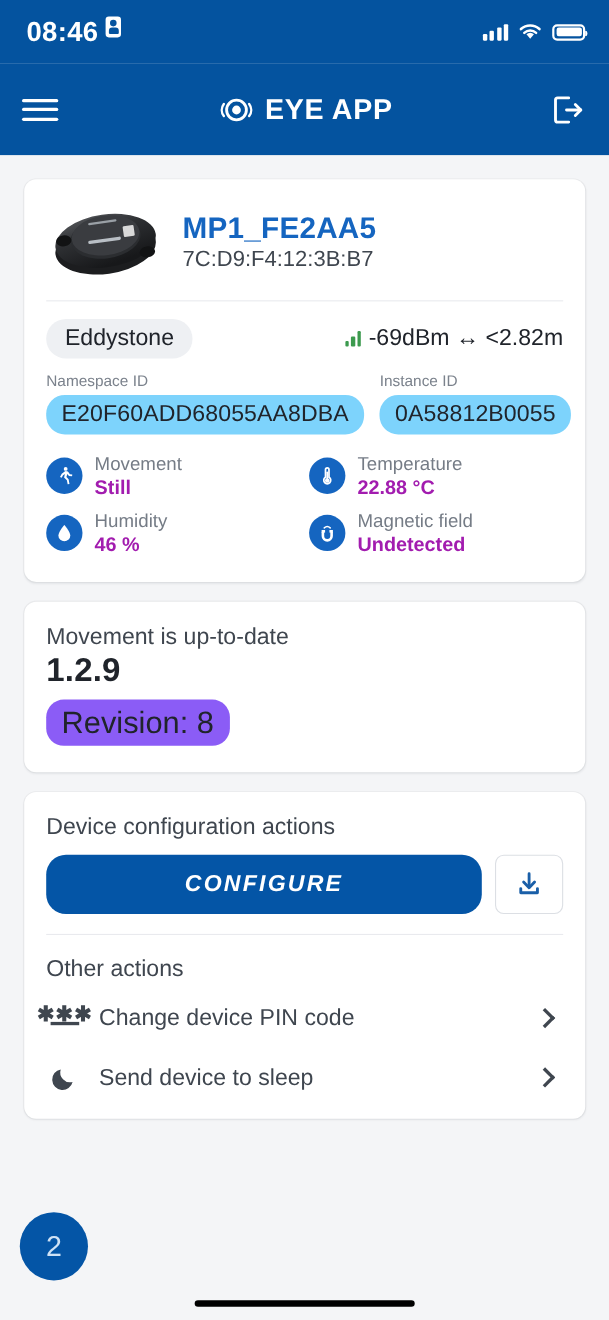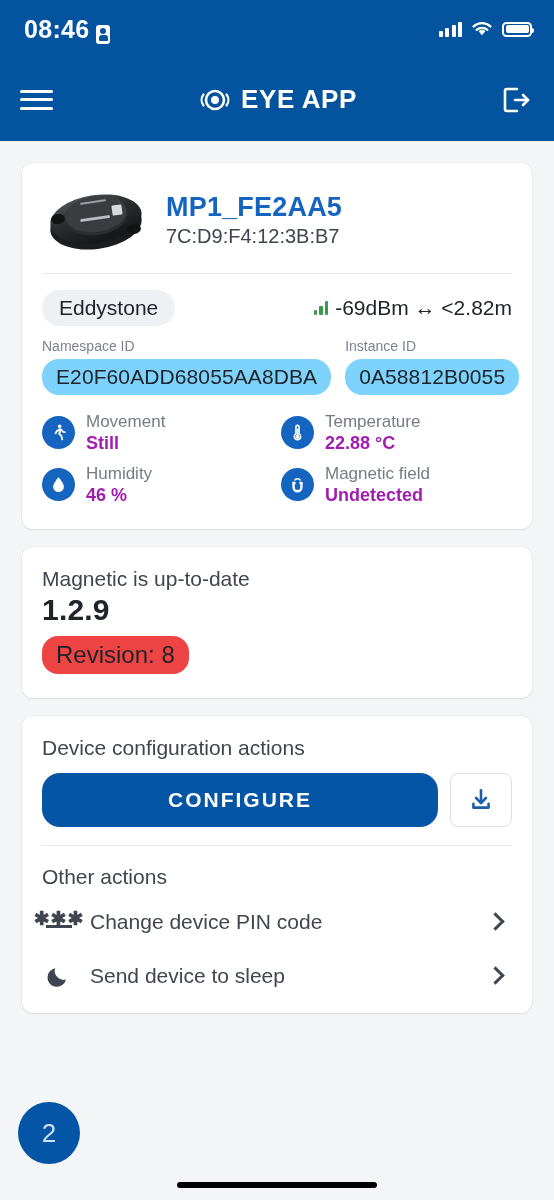--- a/index.html
+++ b/index.html
@@ -14,21 +14,21 @@
 
   
   .statusbar {
     height:58px;
     background:#04539f;
     display:flex;
     align-items:center;
     justify-content:space-between;
     padding:0 22px 0 24px;
   }
-  .sb-left { display:flex; align-items:flex-end; gap:7px; }
+  .sb-left { display:flex; align-items:flex-start; gap:7px; }
   .sb-time {
     color:#fff; font-size:25px; font-weight:bold; letter-spacing:.3px;
   }
   .sb-badge {
     width:14px; height:19px; border-radius:3px; background:#fff;
     position:relative;
   }
   .sb-badge:before {
     content:""; position:absolute; left:4px; top:3px;
     width:6px; height:6px; border-radius:50%; background:#04539f;
@@ -127,33 +127,34 @@
   }
   .s-label { font-size:17px; color:#757c86; line-height:1.25; }
   .s-value { font-size:18px; color:#a21caf; font-weight:bold; line-height:1.25; }
 
   
   .fw { padding:20px 20px 24px; }
   .fw-status { font-size:21px; color:#3f464f; }
   .fw-version { font-size:30px; font-weight:bold; margin-top:2px; letter-spacing:.2px; }
   .fw-rev {
     display:inline-block; margin-top:9px;
-    background:#ef4444; border-radius:16px; padding:5px 14px;
-    font-size:24px; color:#20242b;
+    background:#8b5cf6; border-radius:16px; padding:5px 14px;
+    font-size:28px; color:#20242b;
   }
 
   
   .act { padding:20px 20px 10px; }
   .act-title { font-size:21px; color:#3f464f; margin-bottom:13px; }
   .act-row { display:flex; gap:12px; align-items:stretch; }
   .btn-configure {
     flex:1; background:#0455a6; color:#fff; border:none;
     border-radius:18px; height:54px;
     font-family:inherit; font-size:21px; font-weight:bold; letter-spacing:2px;
     cursor:pointer;
+    font-style:italic;
   }
   .btn-download {
     width:62px; height:54px; background:#fff;
     border:1px solid #dcdfe4; border-radius:8px;
     display:flex; align-items:center; justify-content:center; cursor:pointer;
   }
   .act-divider { height:1px; background:#e9eaee; margin:18px 0 0; }
   .other-title { font-size:21px; color:#3f464f; padding:19px 0 6px; }
   .list-row {
     display:flex; align-items:center; gap:16px;
@@ -336,21 +337,21 @@
         <span>
           <span class="s-label">Magnetic field</span>
           <span class="s-value" style="display:block">Undetected</span>
         </span>
       </div>
     </div>
   </div>
 
   <div class="card">
     <div class="fw">
-      <div class="fw-status">Magnetic is up-to-date</div>
+      <div class="fw-status">Movement is up-to-date</div>
       <div class="fw-version">1.2.9</div>
       <div class="fw-rev">Revision: 8</div>
     </div>
   </div>
 
   <div class="card">
     <div class="act">
       <div class="act-title">Device configuration actions</div>
       <div class="act-row">
         <button class="btn-configure">CONFIGURE</button>

